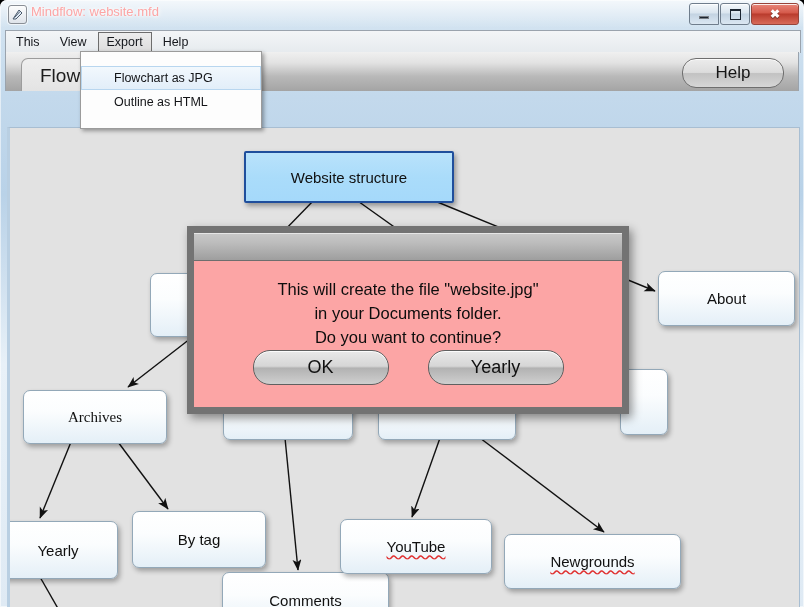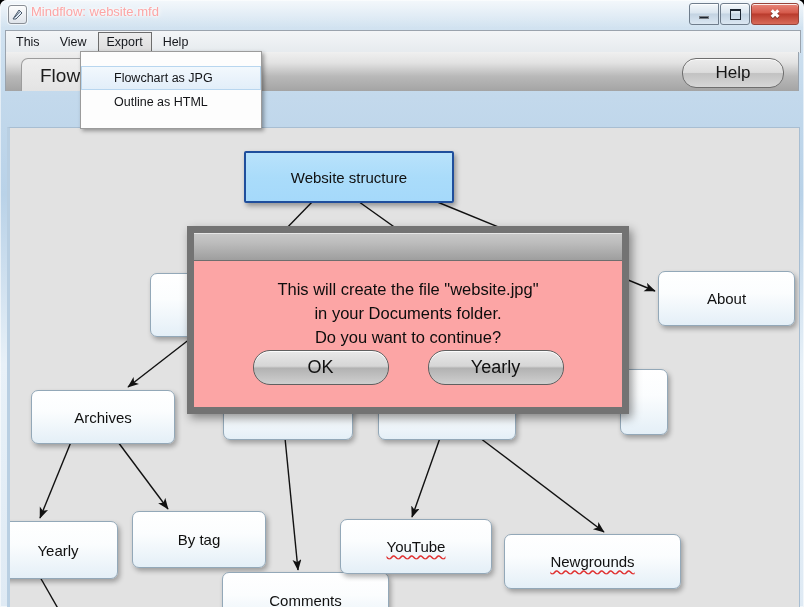--- a/index.html
+++ b/index.html
@@ -268,21 +268,21 @@
         </div>
         <div class="node" style="left: 213px; top: 268px; width: 128px; height: 42px;">
           <span class="lbl"></span>
         </div>
         <div class="node" style="left: 368px; top: 268px; width: 136px; height: 42px;">
           <span class="lbl"></span>
         </div>
         <div class="node" style="left: 610px; top: 241px; width: 46px; height: 64px;">
           <span class="lbl"></span>
         </div>
-        <div class="node" style="left: 21px; top: 262px; width: 142px; height: 52px;">
+        <div class="node" style="left: 13px; top: 262px; width: 142px; height: 52px; font-family: Liberation Serif, serif;">
           <span class="lbl">Archives</span>
         </div>
         <div class="node" style="left: -12px; top: 393px; width: 118px; height: 56px;">
           <span class="lbl">Yearly</span>
         </div>
         <div class="node" style="left: 122px; top: 383px; width: 132px; height: 55px;">
           <span class="lbl">By tag</span>
         </div>
         <div class="node" style="left: 212px; top: 444px; width: 165px; height: 55px; text-decoration: underline;">
           <span class="lbl">Comments</span>

